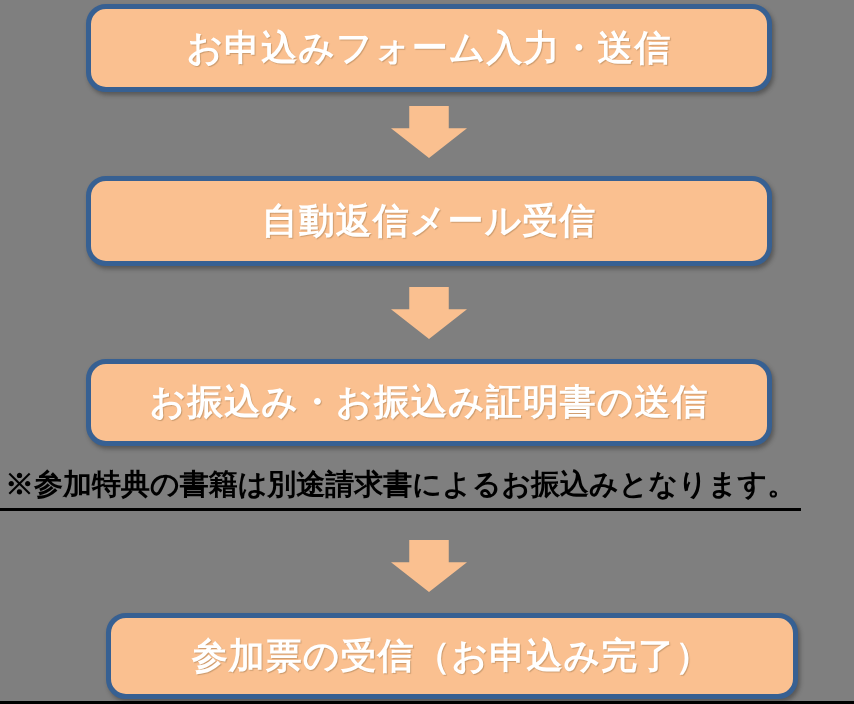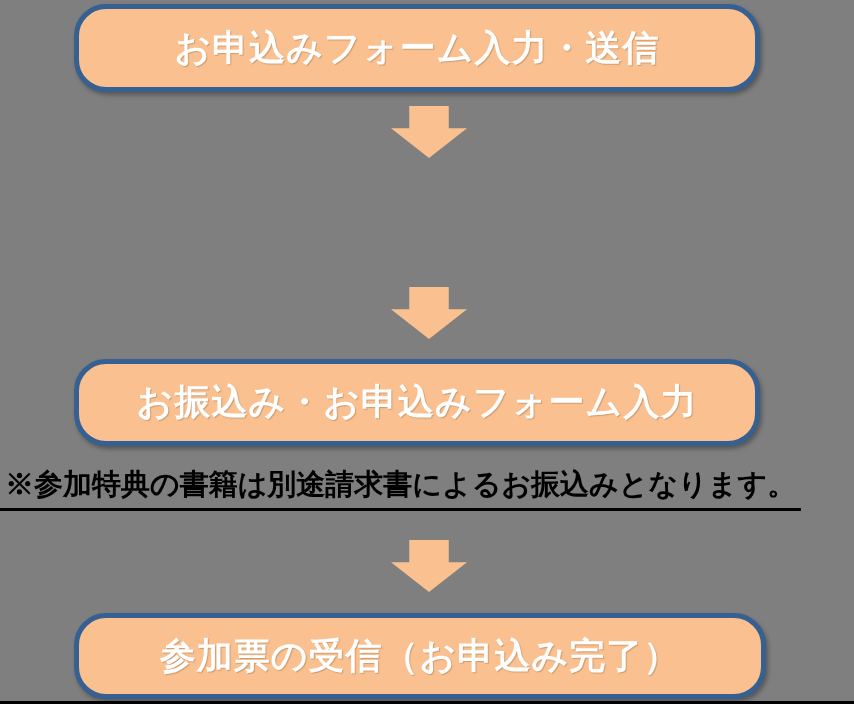--- a/index.html
+++ b/index.html
@@ -9,43 +9,43 @@
   .canvas {
     position: relative;
     width: 854px;
     height: 704px;
     background: var(--color-background, #7F7F7F);
     font-family: "Liberation Sans", sans-serif;
     overflow: hidden;
   }
   .flow-box {
     position: absolute;
-    left: 74px;
+    left: 86px;
     width: 686px;
     box-sizing: border-box;
     background: var(--color-box-fill, #FAC090);
     border: 5px solid var(--color-box-border, #376092);
-    border-radius: 32px;
+    border-radius: 20px;
     display: flex;
     align-items: center;
     justify-content: center;
     box-shadow: 2px 3px 4px rgba(40, 40, 40, 0.45);
   }
   .flow-box .box-label {
     color: var(--color-box-text, #FFFFFF);
     font-size: 36px;
     font-weight: bold;
     letter-spacing: 1px;
     white-space: nowrap;
     text-shadow: 1px 1px 1px rgba(120, 90, 50, 0.35);
   }
   .box-1 { top: 4px;   height: 88px; }
   .box-2 { top: 176px; height: 90px; }
   .box-3 { top: 359px; height: 87px; }
-  .box-4 { top: 613px; height: 86px; width: 692px; }
+  .box-4 { top: 613px; height: 86px; width: 692px; margin-left: 20px; }
 
   .down-arrow {
     position: absolute;
     left: 391px;
     width: 76px;
     height: 52px;
     background: var(--color-arrow-fill, #FAC090);
     clip-path: polygon(24% 0, 76% 0, 76% 43%, 100% 43%, 50% 100%, 0 43%, 24% 43%);
     filter: drop-shadow(2px 2px 2px rgba(0, 0, 0, 0.35));
   }
@@ -82,25 +82,28 @@
 <body>
 
 <div class="canvas">
 
   <div class="flow-box box-1">
     <span class="box-label">お申込みフォーム入力・送信</span>
   </div>
 
   <div class="down-arrow arrow-1"></div>
 
+  <div class="flow-box box-2">
+    <span class="box-label">自動返信メール受信</span>
+  </div>
 
   <div class="down-arrow arrow-2"></div>
 
   <div class="flow-box box-3">
-    <span class="box-label">お振込み・お申込みフォーム入力</span>
+    <span class="box-label">お振込み・お振込み証明書の送信</span>
   </div>
 
   <div class="note-row">
     <span class="note-text">※参加特典の書籍は別途請求書によるお振込みとなります。</span>
   </div>
 
   <div class="down-arrow arrow-3"></div>
 
   <div class="flow-box box-4">
     <span class="box-label">参加票の受信（お申込み完了）</span>

